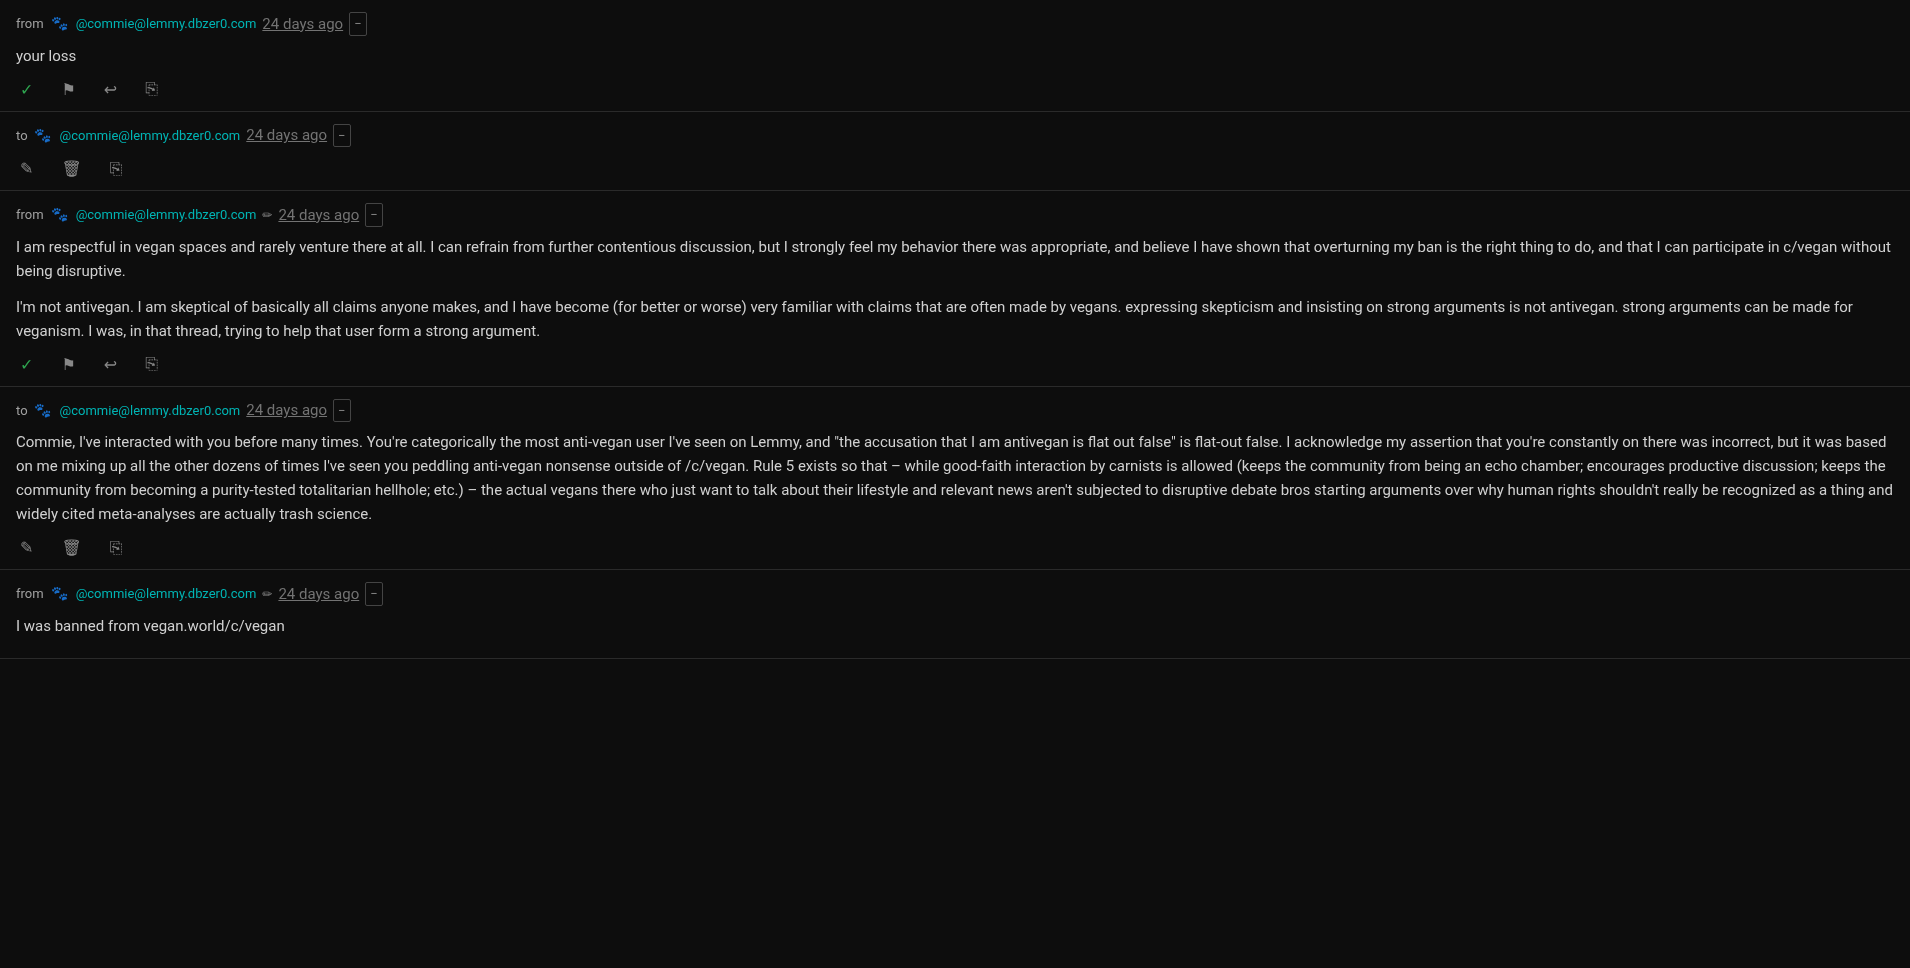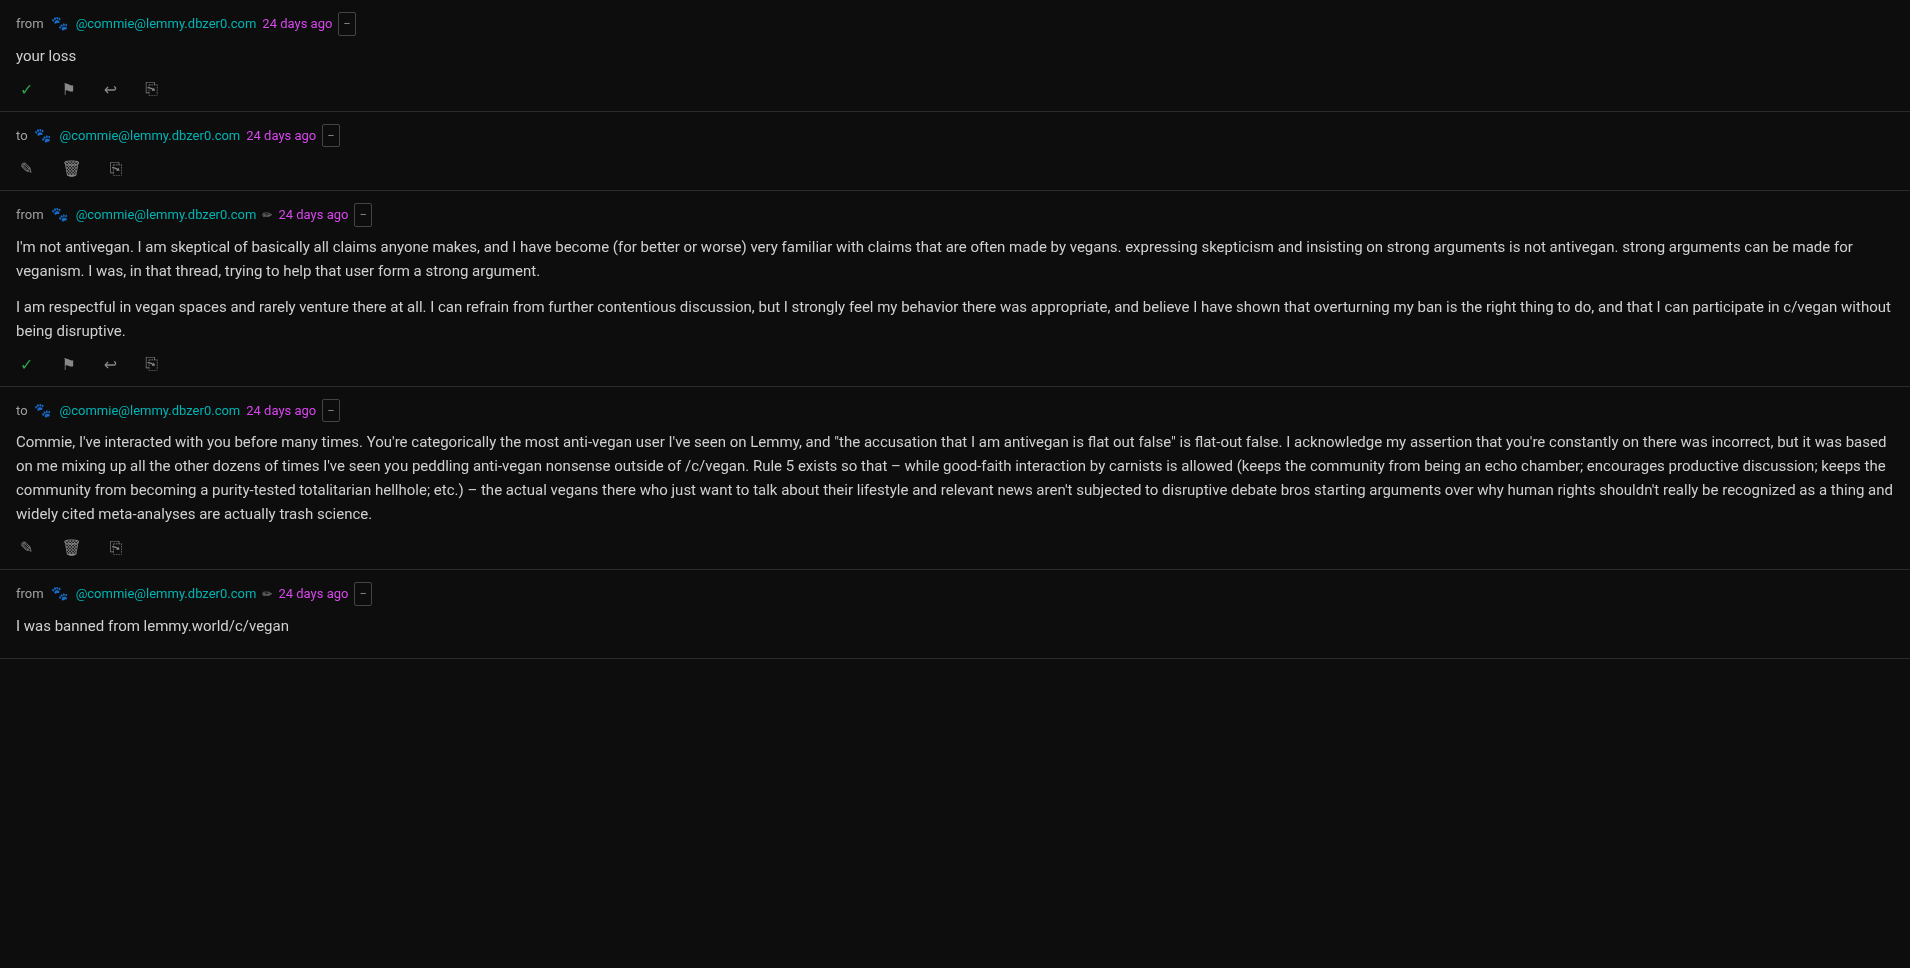--- a/index.html
+++ b/index.html
@@ -39,22 +39,23 @@
       justify-content: center;
       font-size: 14px;
     }
 
     .username {
       color: #00b4b4;
       font-size: 13px;
     }
 
     .timestamp {
-      color: #d946ef;
-      font-size: 13px;
+      color: #737373;
+      font-size: 15px;
+      text-decoration: underline;
     }
 
     .collapse-icon {
       color: #888;
       font-size: 13px;
       cursor: pointer;
       border: 1px solid #444;
       padding: 1px 4px;
       border-radius: 2px;
     }
@@ -156,22 +157,22 @@
   <div class="message-block">
     <div class="message-header">
       <span class="direction-label">from</span>
       <span class="avatar-icon">🐾</span>
       <span class="username">@commie@lemmy.dbzer0.com</span>
       <span class="edit-icon-small">✏</span>
       <span class="timestamp">24 days ago</span>
       <span class="collapse-icon">−</span>
     </div>
     <div class="message-body">
+      <p>I am respectful in vegan spaces and rarely venture there at all. I can refrain from further contentious discussion, but I strongly feel my behavior there was appropriate, and believe I have shown that overturning my ban is the right thing to do, and that I can participate in c/vegan without being disruptive.</p>
       <p>I'm not antivegan. I am skeptical of basically all claims anyone makes, and I have become (for better or worse) very familiar with claims that are often made by vegans. expressing skepticism and insisting on strong arguments is not antivegan. strong arguments can be made for veganism. I was, in that thread, trying to help that user form a strong argument.</p>
-      <p>I am respectful in vegan spaces and rarely venture there at all. I can refrain from further contentious discussion, but I strongly feel my behavior there was appropriate, and believe I have shown that overturning my ban is the right thing to do, and that I can participate in c/vegan without being disruptive.</p>
     </div>
     <div class="action-bar">
       <button class="action-btn green" title="Agree">✓</button>
       <button class="action-btn" title="Flag">⚑</button>
       <button class="action-btn" title="Reply">↩</button>
       <button class="action-btn" title="Copy">⎘</button>
     </div>
   </div>
 
   <div class="message-block">
@@ -195,17 +196,17 @@
   <div class="message-block">
     <div class="message-header">
       <span class="direction-label">from</span>
       <span class="avatar-icon">🐾</span>
       <span class="username">@commie@lemmy.dbzer0.com</span>
       <span class="edit-icon-small">✏</span>
       <span class="timestamp">24 days ago</span>
       <span class="collapse-icon">−</span>
     </div>
     <div class="message-body">
-      <p>I was banned from lemmy.world/c/vegan</p>
+      <p>I was banned from vegan.world/c/vegan</p>
     </div>
   </div>
 
 </div>
 
 </body></html>

